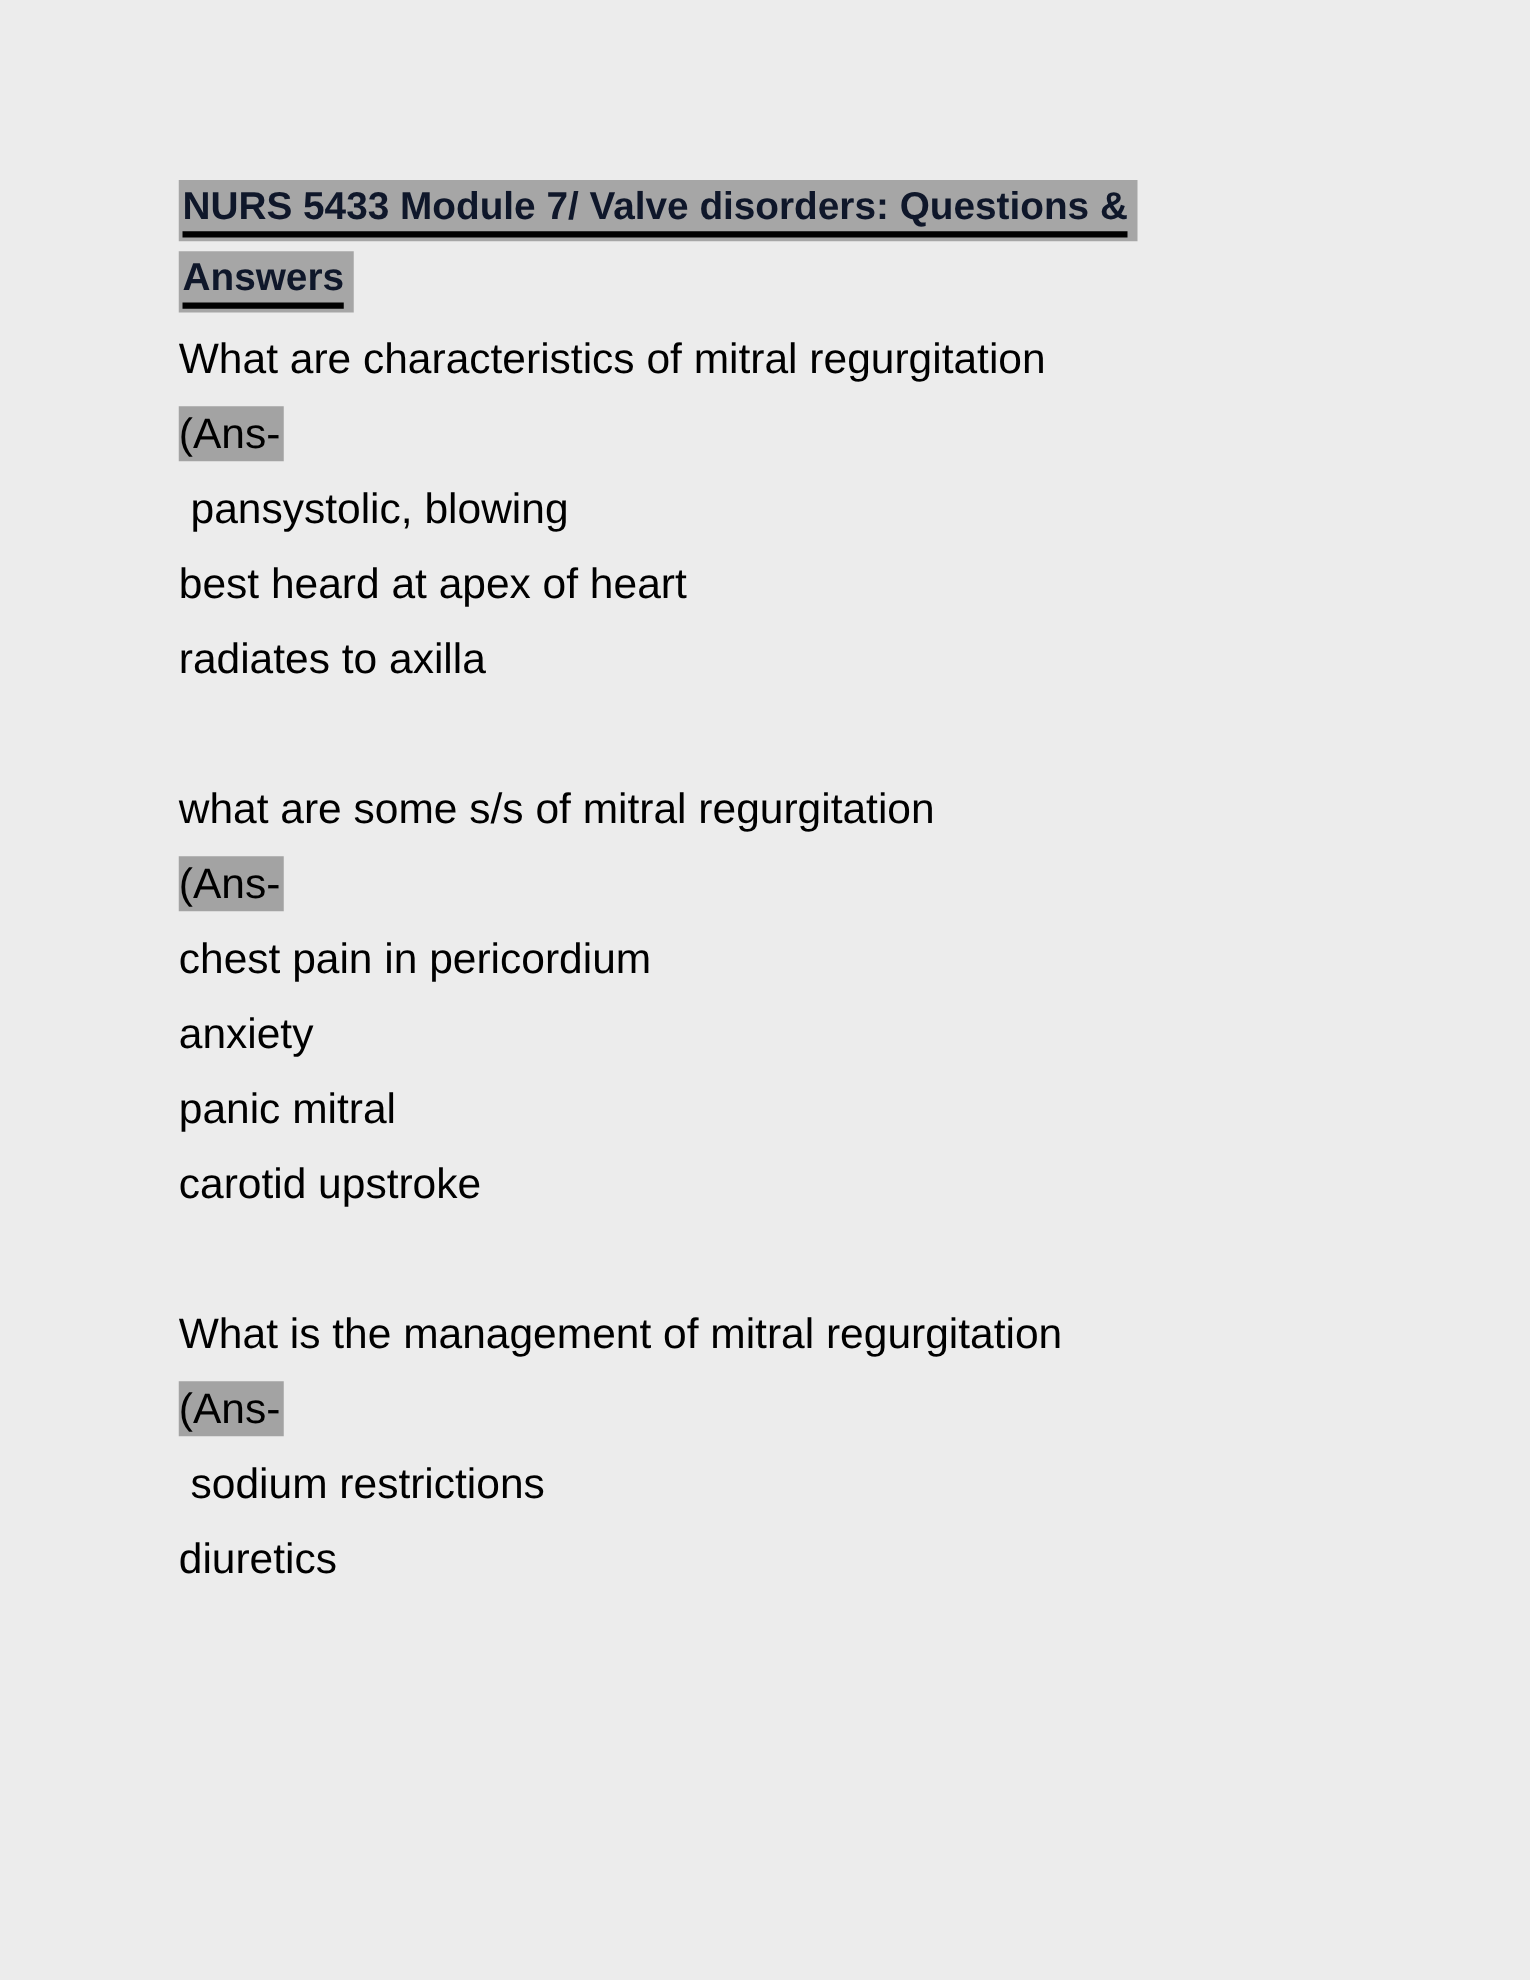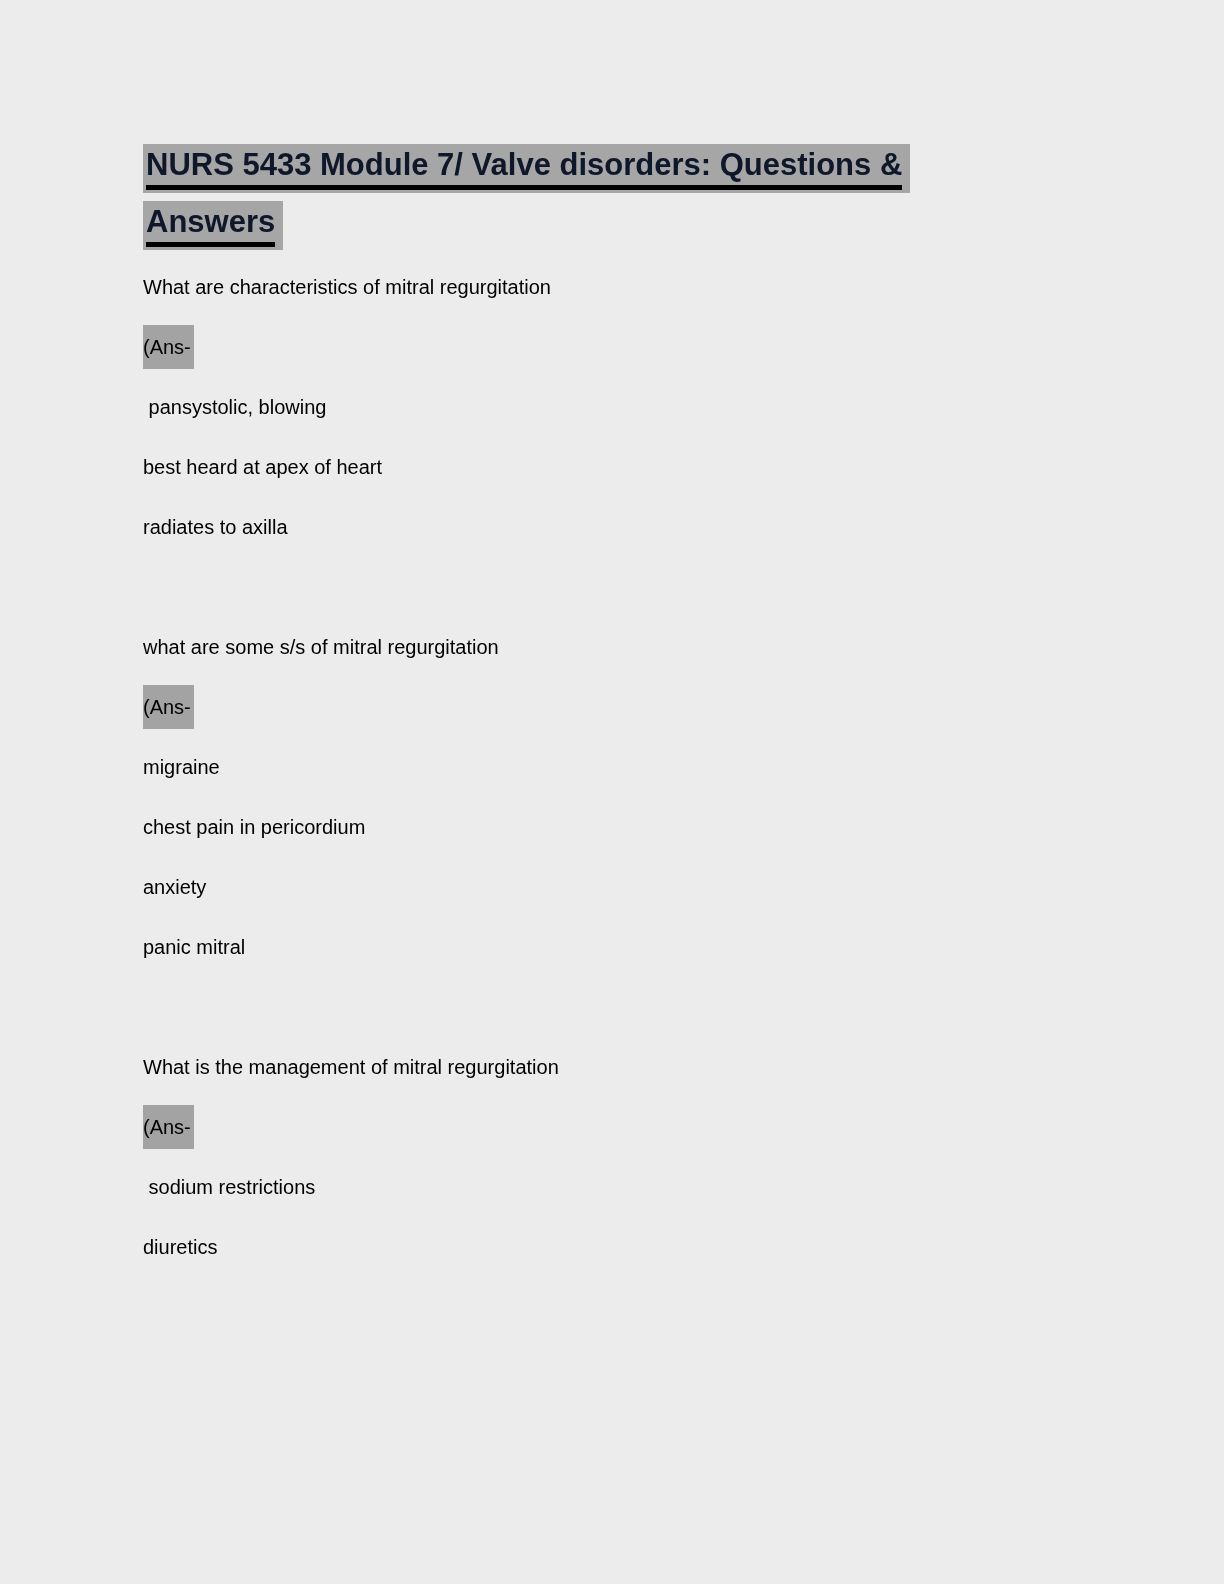--- a/index.html
+++ b/index.html
@@ -38,21 +38,21 @@
     display: block;
     line-height: 40px;
     padding-top: 1px;
     border-bottom: 5px solid #000000;
     white-space: pre;
   }
   
   .line {
     height: 60px;
     line-height: 60px;
-    font-size: 20px;
+    font-size: 34px;
     white-space: pre;
   }
   .blank-line {
     height: 60px;
   }
   .hl-cyan {
     display: inline-block;
     background: #a3a3a3;
     line-height: 40px;
     padding: 2px 3px 2px 0;
@@ -76,24 +76,24 @@
     <div class="line"> pansystolic, blowing</div>
     <div class="line">best heard at apex of heart</div>
     <div class="line">radiates to axilla</div>
   </section>
 
   <div class="blank-line"></div>
 
   <section>
     <div class="line">what are some s/s of mitral regurgitation</div>
     <div class="line"><span class="hl-cyan">(Ans-</span></div>
-    <div class="line">migraine</div>
     <div class="line">chest pain in pericordium</div>
     <div class="line">anxiety</div>
     <div class="line">panic mitral</div>
+    <div class="line">carotid upstroke</div>
   </section>
 
   <div class="blank-line"></div>
 
   <section>
     <div class="line">What is the management of mitral regurgitation</div>
     <div class="line"><span class="hl-cyan">(Ans-</span></div>
     <div class="line"> sodium restrictions</div>
     <div class="line">diuretics</div>
   </section>

